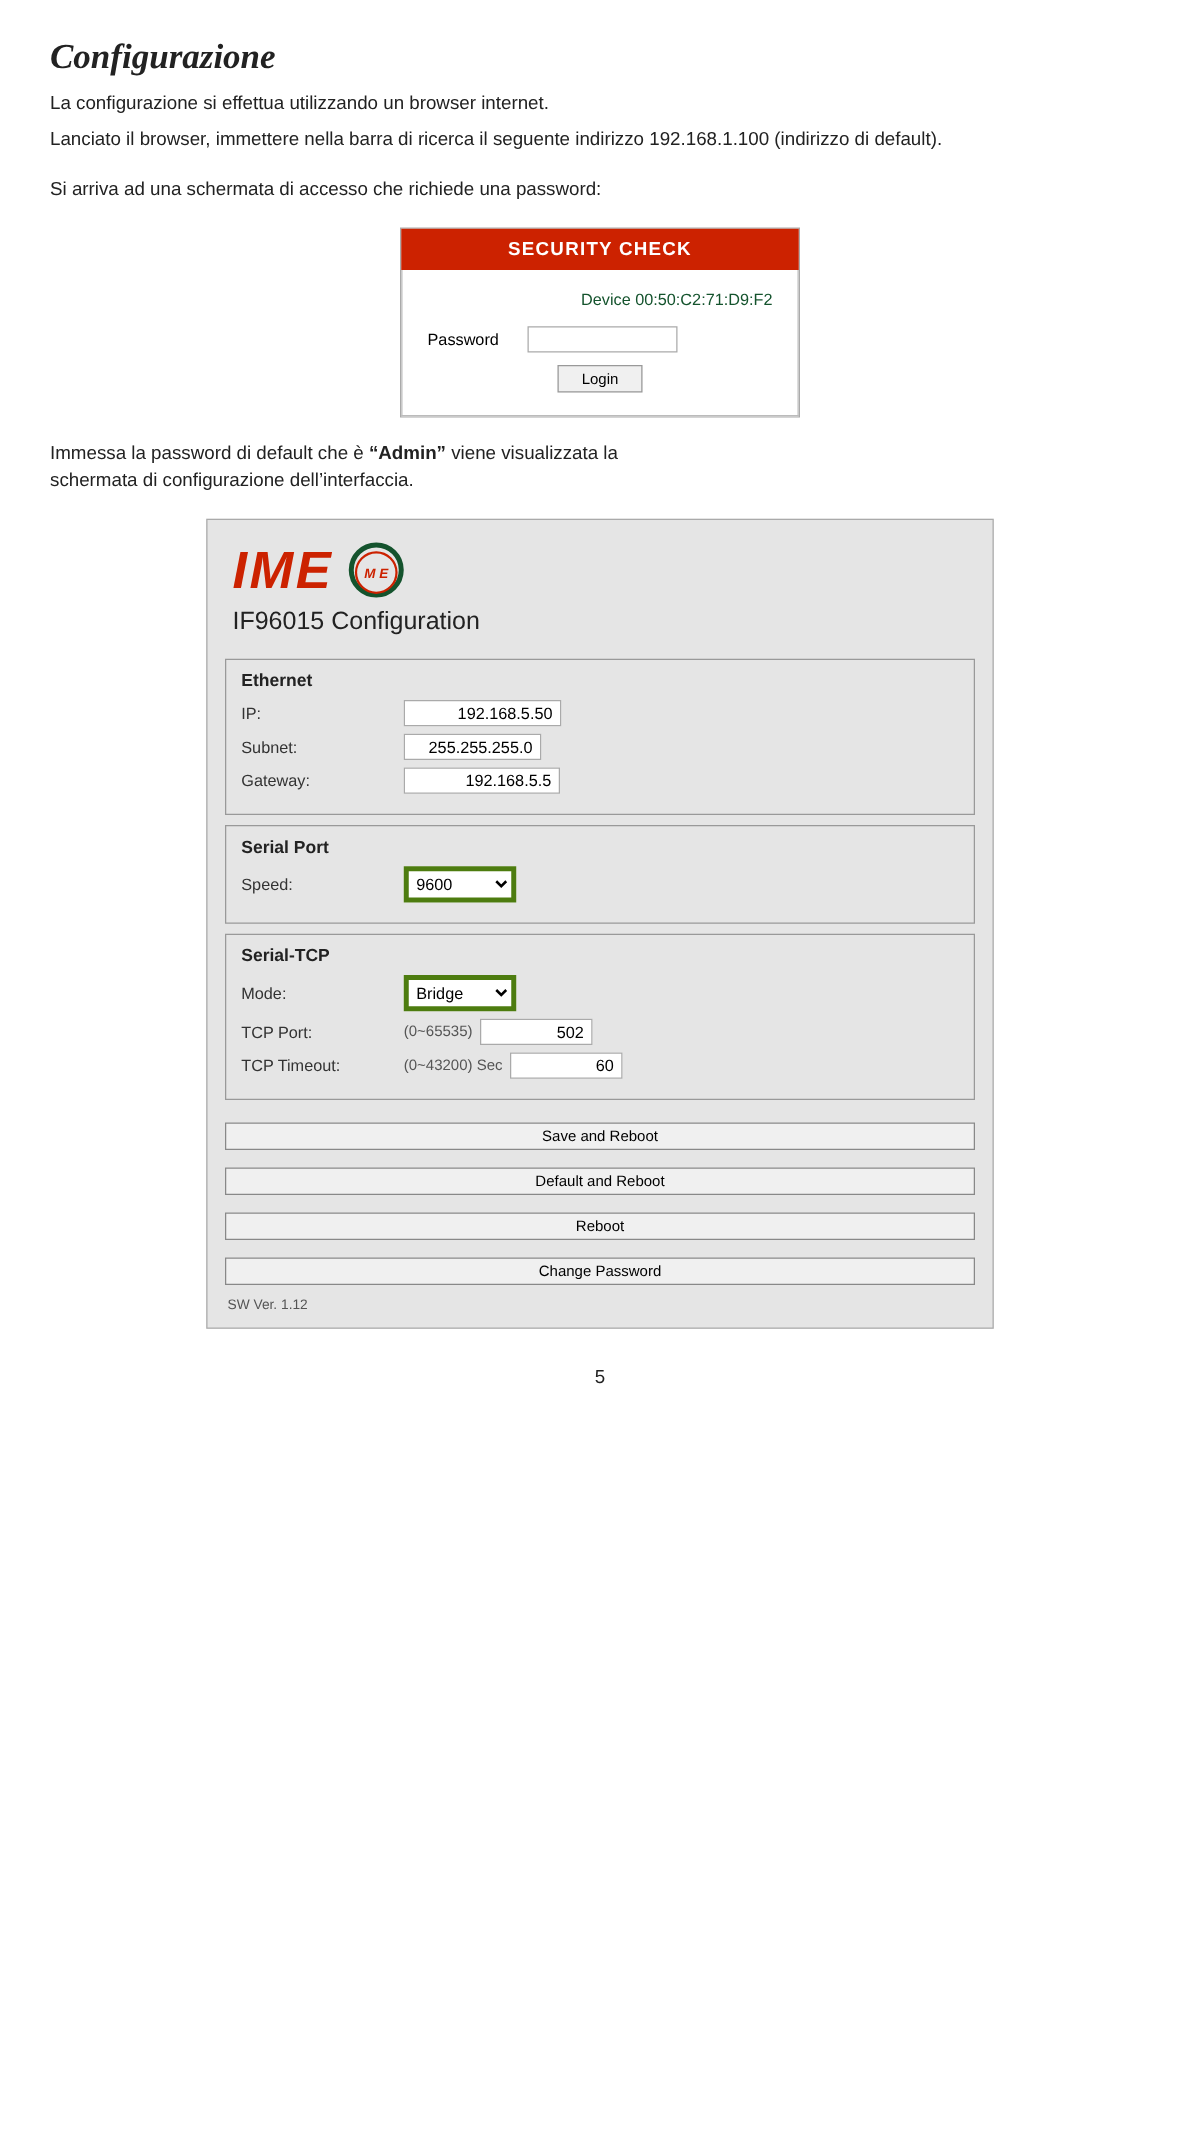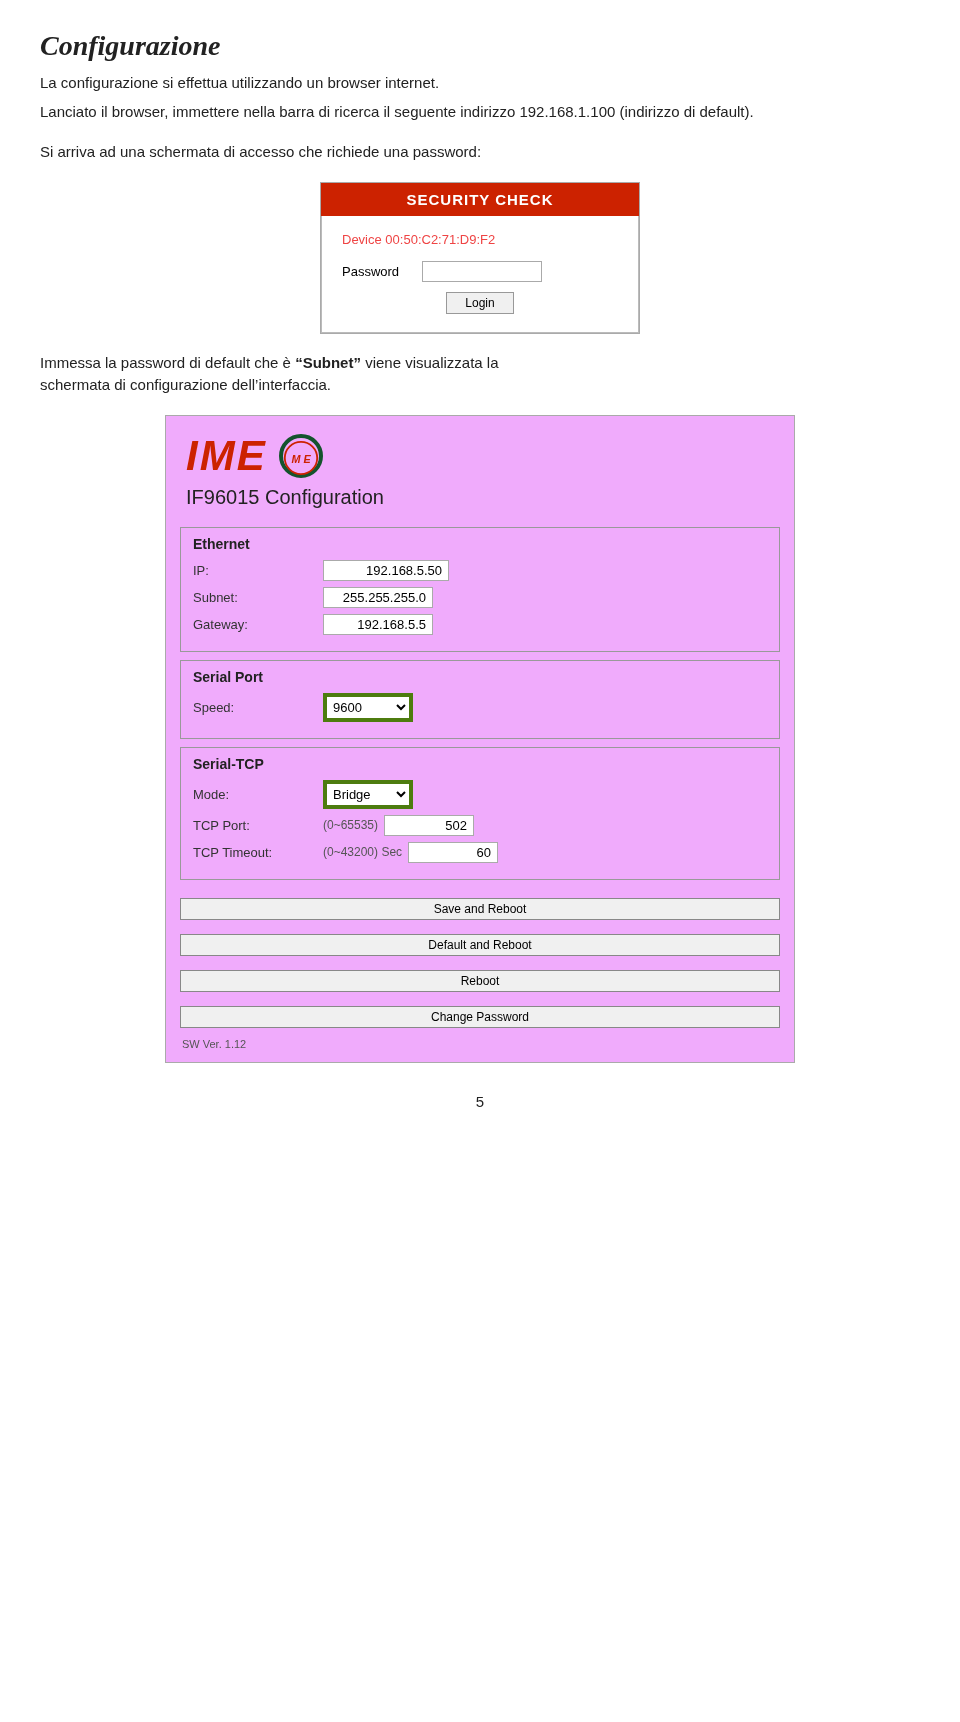--- a/index.html
+++ b/index.html
@@ -43,24 +43,24 @@
       padding: 8px 10px;
       letter-spacing: 1px;
     }
     .security-check-body {
       background: #fff;
       border: 1px solid #bbb;
       border-top: none;
       padding: 16px 20px 18px 20px;
     }
     .device-label {
-      text-align: left;
+      text-align: right;
       font-size: 13px;
       margin-bottom: 14px;
-      color: #ef4444;
+      color: #14532d;
     }
     .sc-row {
       display: flex;
       align-items: center;
       margin-bottom: 10px;
     }
     .sc-row label {
       font-size: 13px;
       width: 80px;
       color: #000000;
@@ -82,21 +82,21 @@
     }
     .post-login-text {
       margin: 18px 0 18px 0;
       font-size: 15px;
       line-height: 1.5;
     }
     .config-panel {
       border: 1px solid #aaa;
       width: 630px;
       margin: 0 auto;
-      background: #f0abfc;
+      background: #e5e5e5;
       padding-bottom: 10px;
     }
     .config-panel-header {
       padding: 18px 20px 6px 20px;
       display: flex;
       align-items: center;
       gap: 12px;
     }
     .ime-logo-text {
       color: #cc2200;
@@ -213,21 +213,21 @@
     <div class="device-label">Device 00:50:C2:71:D9:F2</div>
     <div class="sc-row">
       <label>Password</label>
       <input type="password" value="" style="">
     </div>
     <button class="sc-login-btn">Login</button>
   </div>
 </div>
 
 <p class="post-login-text">
-  <span>Immessa la password di default che è <b>“Subnet”</b> viene visualizzata la<br>schermata di configurazione dell’interfaccia.</span>
+  <span>Immessa la password di default che è <b>“Admin”</b> viene visualizzata la<br>schermata di configurazione dell’interfaccia.</span>
 </p>
 
 <div class="config-panel">
 
   <div class="config-panel-header">
     <span class="ime-logo-text">IME</span>
     <div class="ime-logo-icon">
       <svg width="40" height="40" viewBox="0 0 40 40">
         <circle cx="20" cy="20" r="18" fill="none" stroke="#cc2200" stroke-width="2"></circle>
         <text x="20" y="25" text-anchor="middle" font-size="12" font-weight="bold" font-style="italic" fill="#cc2200" font-family="Arial">M E</text>
@@ -242,21 +242,21 @@
     <div class="config-row">
       <span class="config-row-label">IP:</span>
       <input type="text" class="config-row-value" value="192.168.5.50" style="width: 126px;">
     </div>
     <div class="config-row">
       <span class="config-row-label">Subnet:</span>
       <input type="text" class="config-row-value" value="255.255.255.0" style="width: 110px;">
     </div>
     <div class="config-row">
       <span class="config-row-label">Gateway:</span>
-      <input type="text" class="config-row-value" value="192.168.5.5" style="width: 110px;">
+      <input type="text" class="config-row-value" value="192.168.5.5" style="width: 125px;">
     </div>
   </div>
 
   <div class="config-section">
     <div class="config-section-title">Serial Port</div>
     <div class="config-row">
       <span class="config-row-label">Speed:</span>
       <select class="config-row-select">
         <option>9600</option>
       </select>

